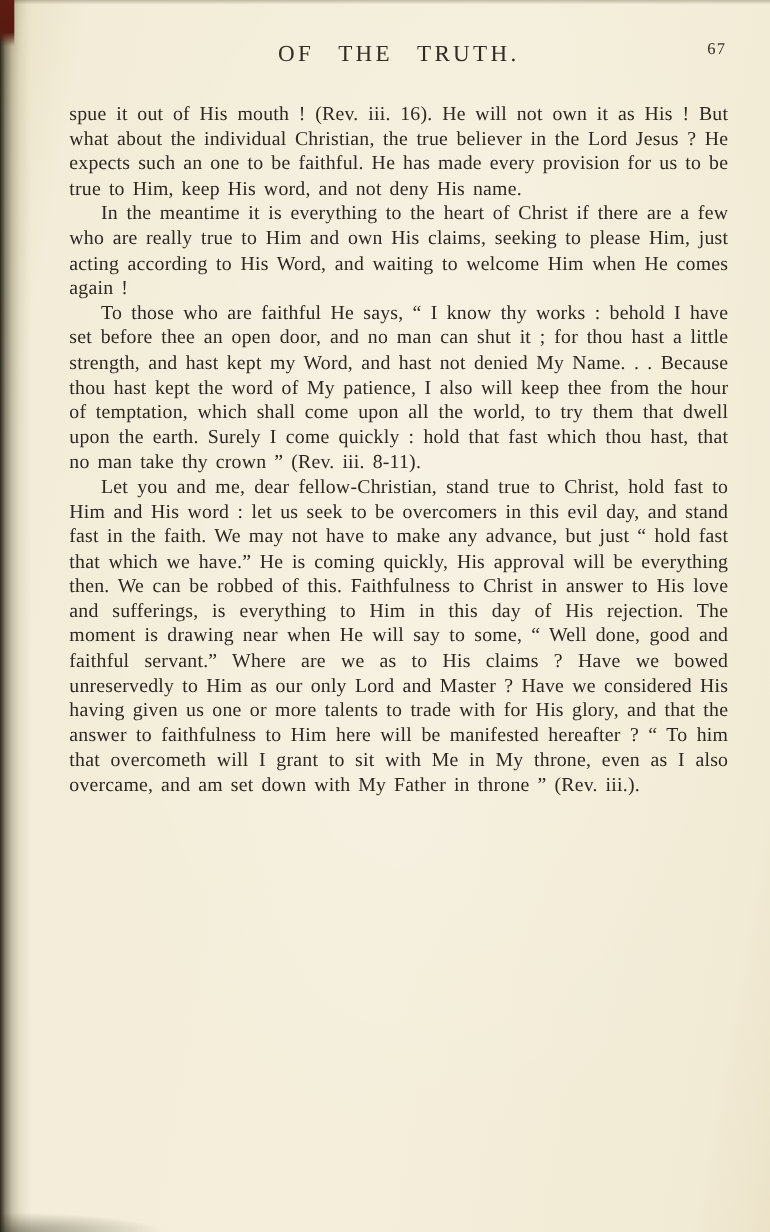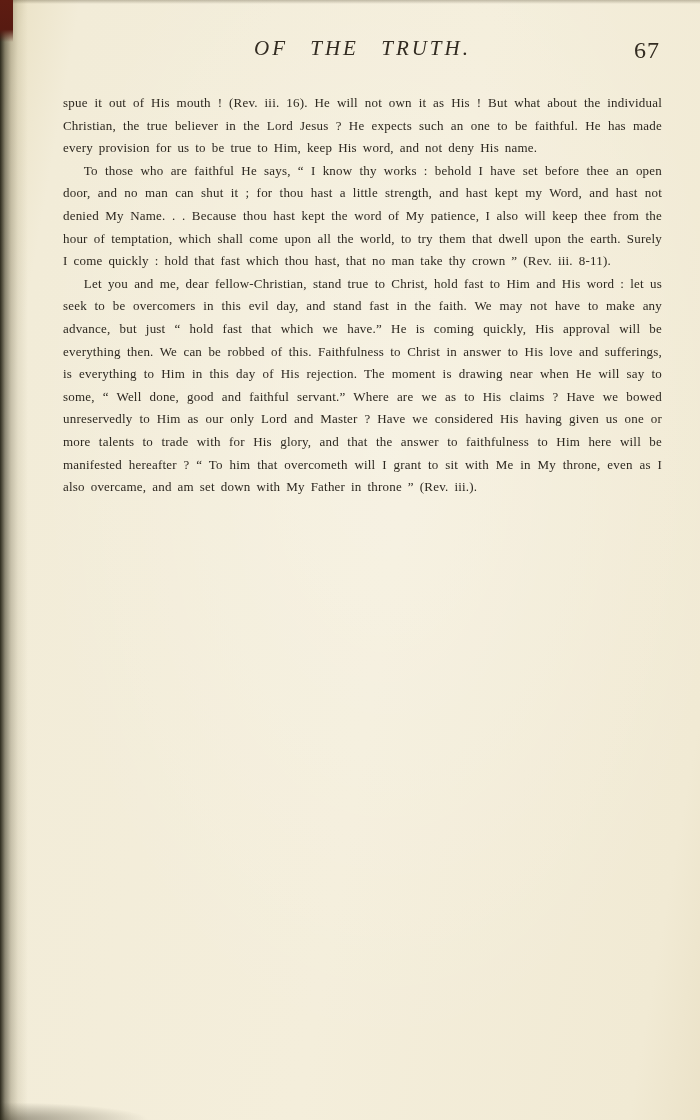--- a/index.html
+++ b/index.html
@@ -56,37 +56,36 @@
     right: 38px;
     top: 36px;
   }
   .page-header {
     position: relative;
     text-align: center;
     margin-bottom: 26px;
     height: 30px;
   }
   .running-title {
-    font-style: italic;
     font-size: 21px;
     letter-spacing: 3px;
     word-spacing: 14px;
     color: #332c22;
   }
   .page-number {
     position: absolute;
     right: 2px;
     top: 1px;
-    font-size: 24px;
+    font-size: 15px;
     letter-spacing: 1px;
     color: #332c22;
   }
   .page-body p {
     margin: 0;
-    font-size: 13px;
+    font-size: 18px;
     line-height: 22.6px;
     text-align: justify;
     text-indent: 1.6em;
     word-spacing: 2.5px;
     letter-spacing: 0.2px;
   }
   .page-body p.no-indent {
     text-indent: 0;
   }
   .italic {
@@ -101,17 +100,18 @@
   <div class="corner-cover"></div>
   <div class="smudge-bottom"></div>
 
   <div class="content">
     <div class="page-header">
       <span class="running-title">OF  THE  TRUTH.</span>
       <span class="page-number">67</span>
     </div>
     <div class="page-body" id="paragraphs">
         <p class="no-indent"><span>spue it out of His mouth ! (Rev. iii. 16).  He will not own it as His !  But what about the individual Christian, the true believer in the Lord Jesus ?  He expects such an one to be faithful.  He has made every provision for us to be true to Him, keep His word, and not deny His name.</span></p>
+        <p><span>In the meantime it is everything to the heart of Christ if there are a few who are really true to Him and own His claims, seeking to please Him, just acting according to His Word, and waiting to welcome Him when He comes again !</span></p>
         <p><span>To those who are faithful He says, “ I know thy works : behold I have set before thee an open door, and no man can shut it ; for thou hast a little strength, and hast kept my Word, and hast not denied My Name. . . Because thou hast kept the word of My patience, I also will keep thee from the hour of temptation, which shall come upon all the world, to try them that dwell upon the earth.  Surely I come quickly : hold that fast which thou hast, that no man take thy crown ” (Rev. iii. 8-11).</span></p>
         <p><span>Let you and me, dear fellow-Christian, stand true to Christ, hold fast to Him and His word : let us seek to be overcomers in this evil day, and stand fast in the faith.  We may not have to make any advance, but just “ hold fast that which we have.”  He is coming quickly, His approval will be everything then.  We can be robbed of this.  Faithfulness to Christ in answer to His love and sufferings, is everything to Him in this day of His rejection.  The moment is drawing near when He will say to some, “ Well done, good and faithful servant.”  Where are </span><span class="italic">we</span><span> as to His claims ?  Have we bowed unreservedly to Him as our only Lord and Master ?  Have we considered His having given us one or more talents to trade with for His glory, and that the answer to faithfulness to Him here will be manifested hereafter ?  “ To him that overcometh will I grant to sit with Me in My throne, even as I also overcame, and am set down with My Father in throne ” (Rev. iii.).</span></p>
       </div>
   </div>
 </div>
 
 </body></html>

